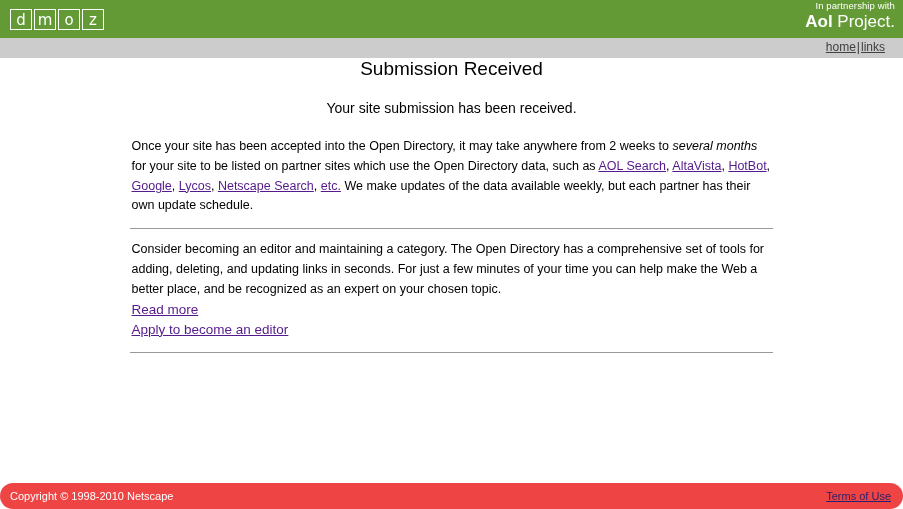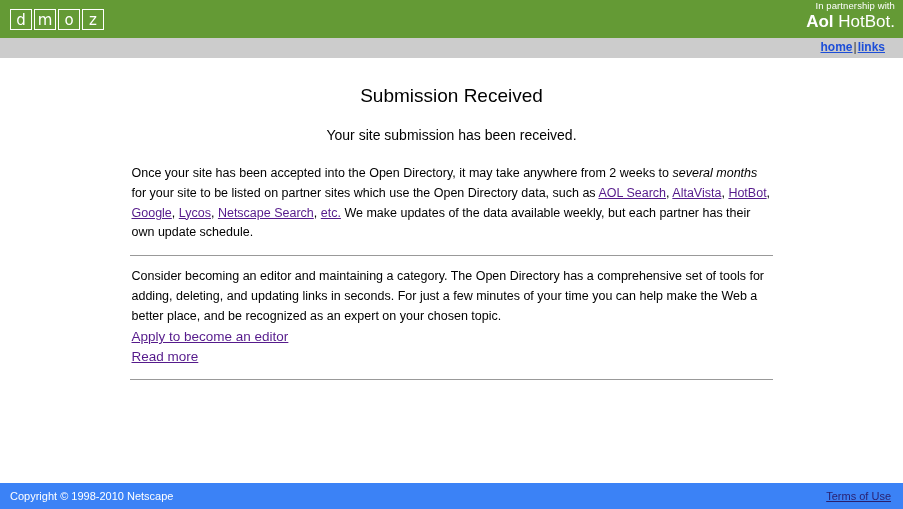--- a/index.html
+++ b/index.html
@@ -87,32 +87,30 @@
   .gray-links {
     position: absolute;
     right: 18px;
     top: 2px;
     font-size: 12px;
     color: #333333;
     font-family: "Liberation Sans", sans-serif;
     white-space: nowrap;
   }
   .gray-links a {
-    color: #1d4ed8;
-    text-decoration: underline;
-    font-weight: bold;
+    color: #404040;
+    text-decoration: underline;
   }
   .gray-links .sep {
     color: #333333;
     padding: 0 1px;
   }
 
   
   .content {
-    padding-top: 27px;
   }
   .page-title {
     text-align: center;
     font-size: 19px;
     font-family: "Liberation Sans", sans-serif;
     color: #000000;
     font-weight: normal;
     margin: 0 0 20px 0;
   }
   .intro {
@@ -176,23 +174,24 @@
     text-decoration: underline;
   }
 
   
   .footer-bar {
     position: absolute;
     left: 0;
     bottom: 0;
     width: 903px;
     height: 26px;
-    background: #3b82f6;
+    background: #ef4444;
     display: flex;
     align-items: center;
+    border-radius: 13px;
   }
   .footer-copy {
     color: #ffffff;
     font-size: 11px;
     margin-left: 10px;
     font-family: "Liberation Sans", sans-serif;
   }
   .footer-terms {
     position: absolute;
     right: 12px;
@@ -210,21 +209,21 @@
   <div class="logo-block">
     <div class="logo-letters">
       <span class="logo-letter">d</span>
       <span class="logo-letter">m</span>
       <span class="logo-letter">o</span>
       <span class="logo-letter">z</span>
     </div>
   </div>
   <div class="aol-block">
     <span class="aol-partner">In partnership with</span>
-    <span class="aol-brand"><span class="aol-bold">Aol</span><span> HotBot.</span></span>
+    <span class="aol-brand"><span class="aol-bold">Aol</span><span> Project.</span></span>
   </div>
 </div>
 
 <div class="gray-bar">
   <div class="gray-links">
     <a href="#">home</a><span class="sep">|</span><a href="#">links</a>
   </div>
 </div>
 
 <div class="content">
@@ -239,22 +238,22 @@
     <p>
       <span>Once your site has been accepted into the Open Directory, it may take anywhere from 2 weeks to </span><span class="italic">several months</span><span> for your site to be listed on partner sites which use the Open Directory data, such as </span><span><a href="#">AOL Search</a><span>, </span><a href="#">AltaVista</a><span>, </span><a href="#">HotBot</a><span>, </span><a href="#">Google</a><span>, </span><a href="#">Lycos</a><span>, </span><a href="#">Netscape Search</a><span>, </span><a href="#">etc.</a><span> </span></span><span>We make updates of the data available weekly, but each partner has their own update schedule.</span>
     </p>
   </div>
 
   <hr class="rule">
 
   <div class="section">
     <p>Consider becoming an editor and maintaining a category. The Open Directory has a comprehensive set of tools for adding, deleting, and updating links in seconds. For just a few minutes of your time you can help make the Web a better place, and be recognized as an expert on your chosen topic.</p>
     <div class="link-list">
+      <a href="#">Read more</a>
       <a href="#">Apply to become an editor</a>
-      <a href="#">Read more</a>
     </div>
   </div>
 
   <hr class="rule2">
 
 </div>
 
 <div class="footer-bar">
   <span class="footer-copy">Copyright © 1998-2010 Netscape</span>
   <span class="footer-terms">

